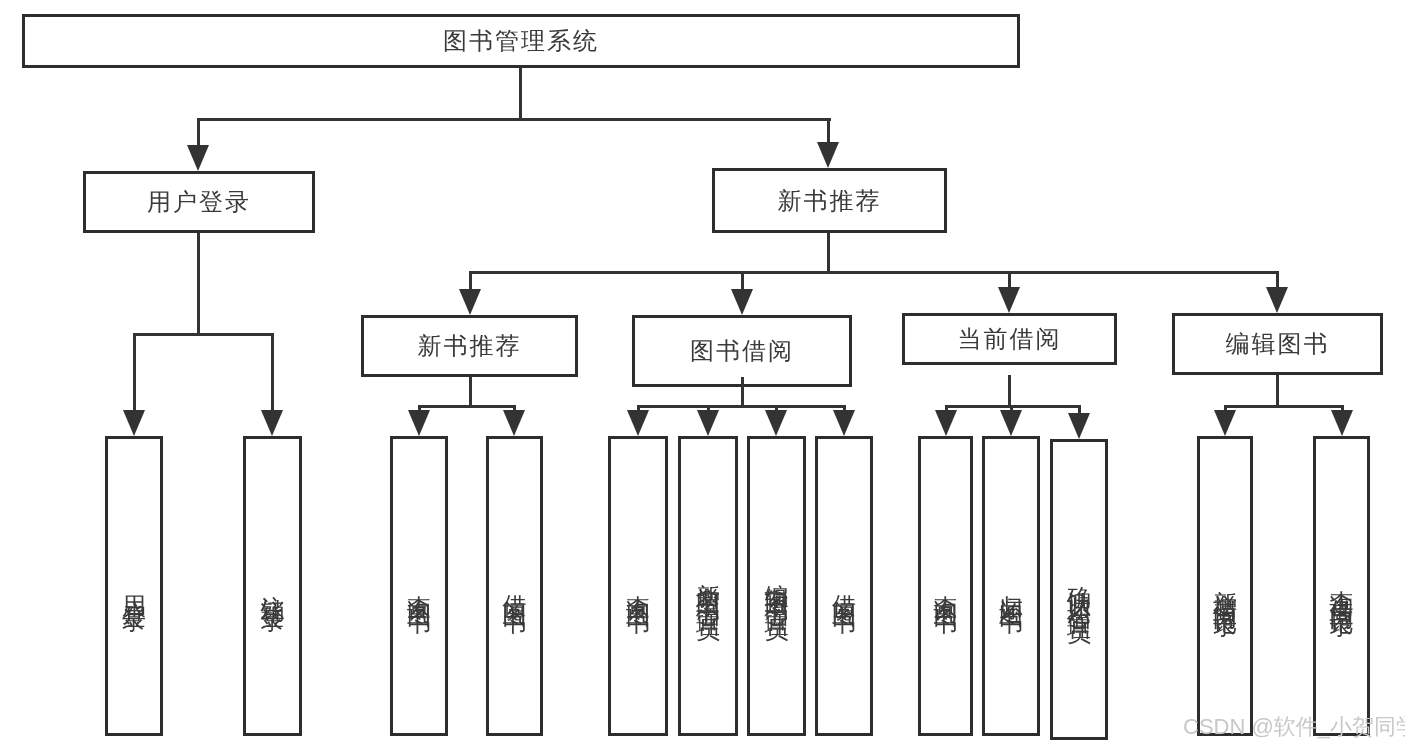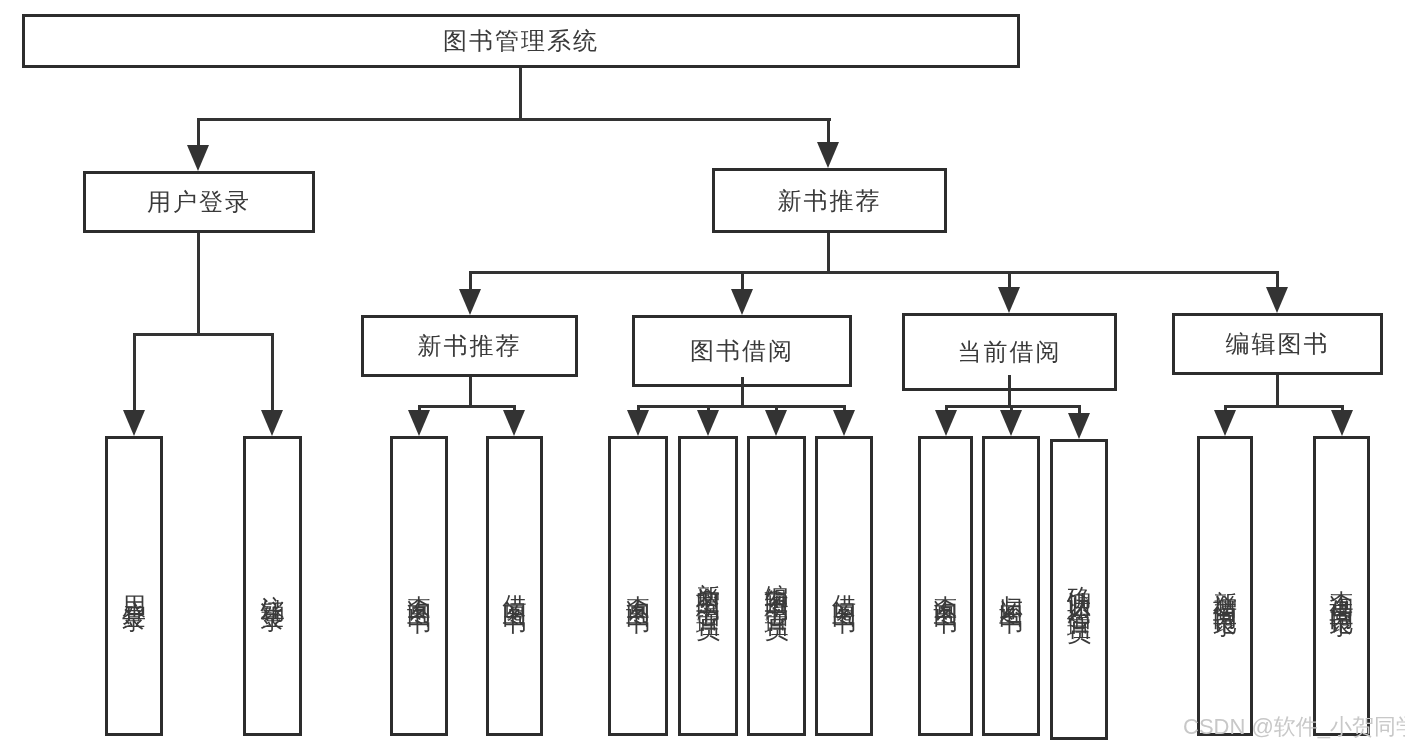--- a/index.html
+++ b/index.html
@@ -91,21 +91,21 @@
   <div class="arrow" style="left:998px; top:287px;"></div>
   <div class="vline" style="left:1276px; top:271px; height:18px;"></div>
   <div class="arrow" style="left:1266px; top:287px;"></div>
 
   <div class="node" style="left:361px; top:315px; width:217px; height:62px;">
     <span class="label">新书推荐</span>
   </div>
   <div class="node" style="left:632px; top:315px; width:220px; height:72px;">
     <span class="label">图书借阅</span>
   </div>
-  <div class="node" style="left:902px; top:313px; width:215px; height:78px;text-align:center;">
+  <div class="node" style="left:902px; top:313px; width:215px; height:52px;text-align:center;">
     <span class="label">当前借阅</span>
   </div>
   <div class="node" style="left:1172px; top:313px; width:211px; height:62px;">
     <span class="label">编辑图书</span>
   </div>
 
   <div class="vline" style="left:469px; top:377px; height:31px;"></div>
   <div class="hline" style="left:418px; top:405px; width:98px;"></div>
   <div class="vline" style="left:418px; top:405px; height:7px;"></div>
   <div class="arrow" style="left:408px; top:410px;"></div>

